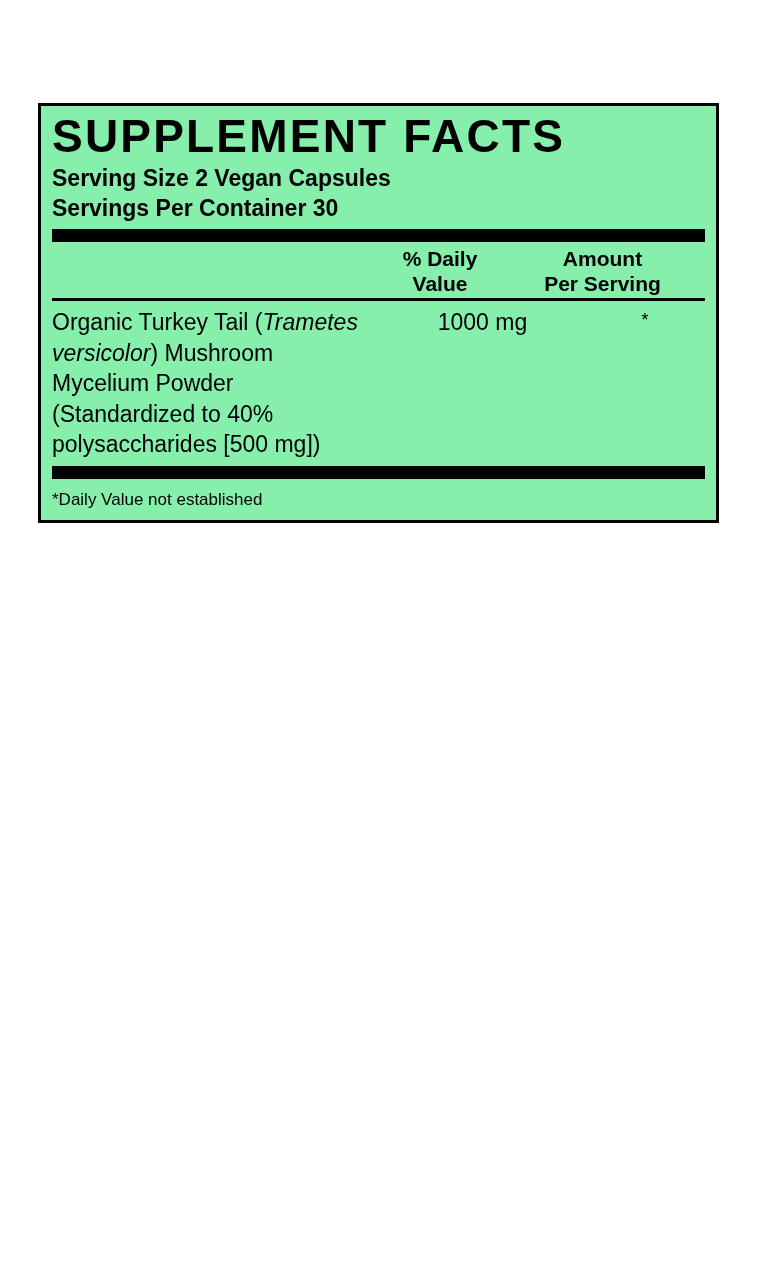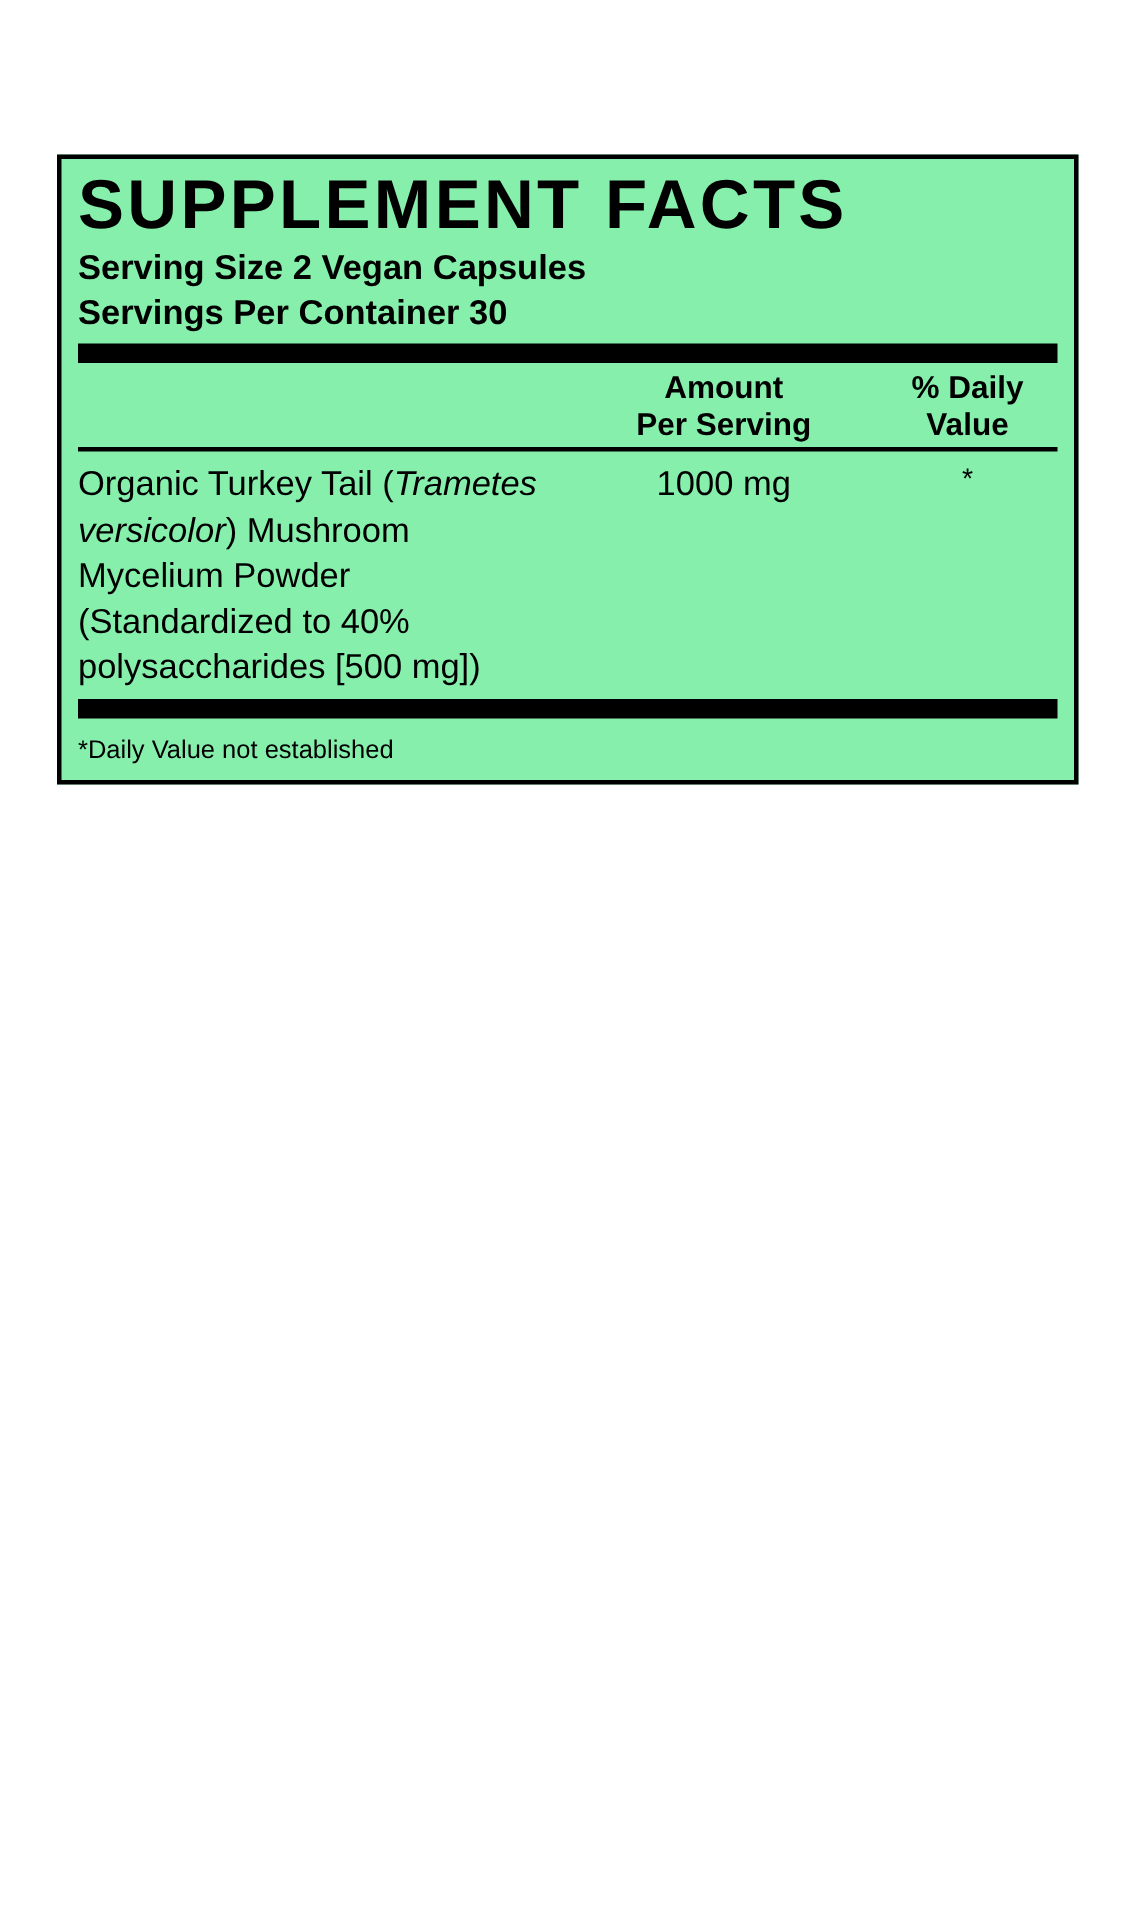--- a/index.html
+++ b/index.html
@@ -140,27 +140,27 @@
   <div class="panel">
 
     <div class="sf-title">SUPPLEMENT FACTS</div>
 
     <div class="serving-line first">Serving Size 2 Vegan Capsules</div>
     <div class="serving-line">Servings Per Container 30</div>
 
     <div class="rule-thick"></div>
 
     <div class="hdr-row">
+      <div class="hdr-col hdr-dv">
+        <div>% Daily</div>
+        <div>Value</div>
+      </div>
       <div class="hdr-col hdr-amount">
         <div>Amount</div>
         <div>Per Serving</div>
-      </div>
-      <div class="hdr-col hdr-dv">
-        <div>% Daily</div>
-        <div>Value</div>
       </div>
     </div>
 
     <div class="rule-thin"></div>
 
     <div class="ing-row">
       <div class="ing-name"><span>Organic Turkey Tail (</span><i>Trametes versicolor</i><span>) Mushroom Mycelium Powder (Standardized to 40% polysaccharides [500 mg])</span></div>
       <div class="ing-amount">1000 mg</div>
       <div class="ing-dv">*</div>
     </div>

